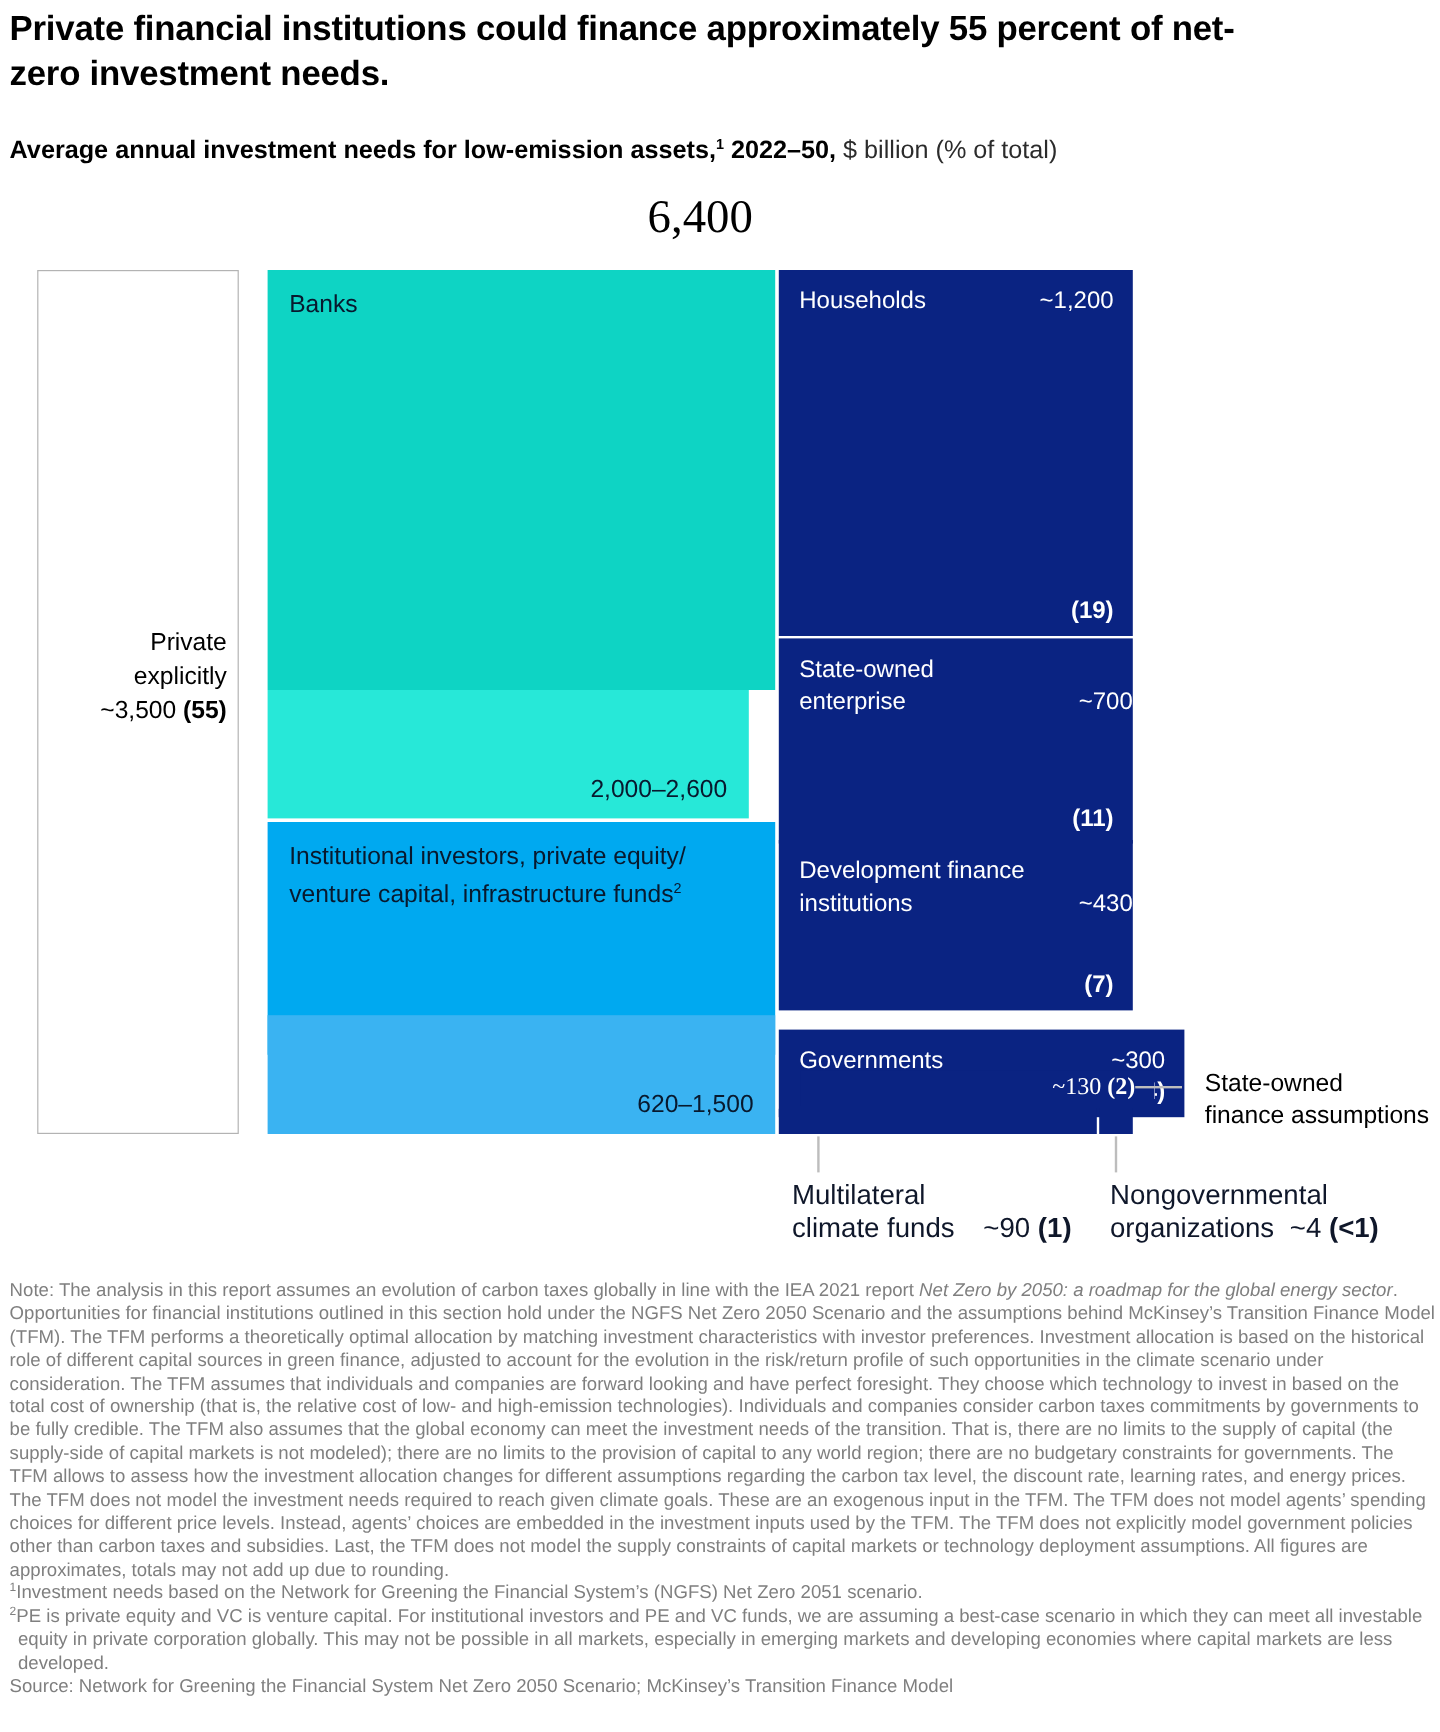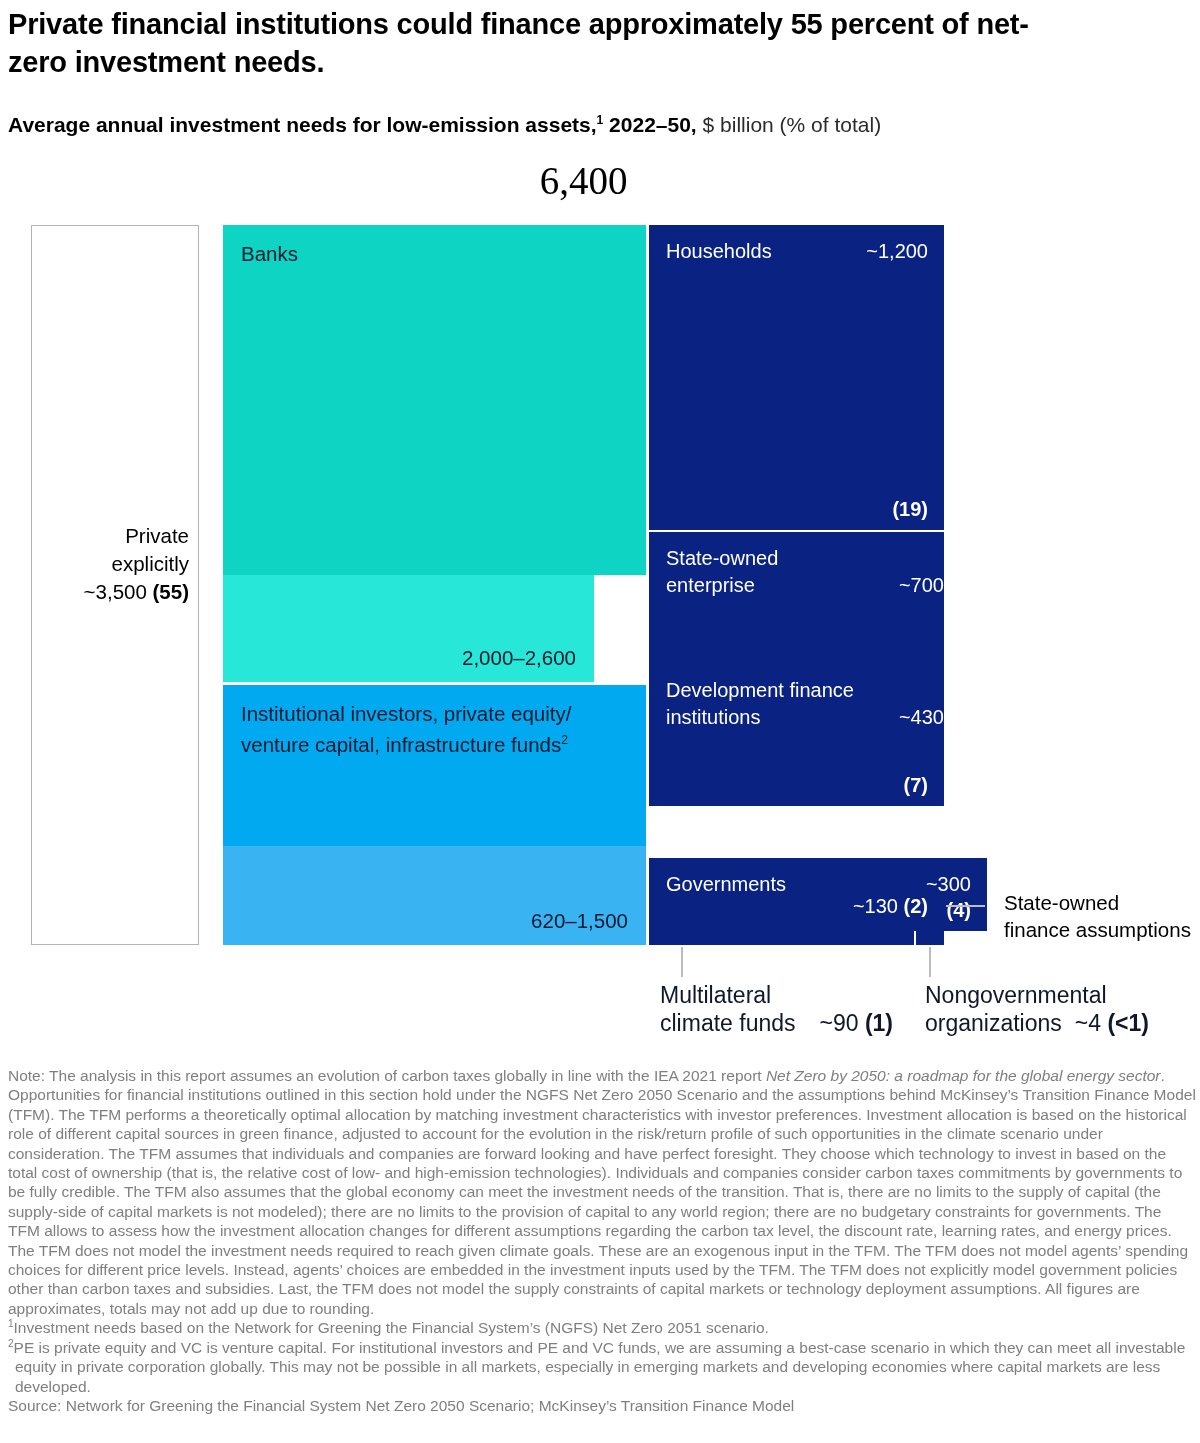--- a/index.html
+++ b/index.html
@@ -14,33 +14,33 @@
   .total{position:absolute;left:223px;top:158px;width:721px;text-align:center;
          font-family:"Liberation Serif","DejaVu Serif",serif;font-size:39px;color:#000;}
 
   .leftbox{position:absolute;left:31px;top:225px;width:168px;height:720px;
            background:#fff;border:1px solid #b3b3b3;box-sizing:border-box;}
   .leftbox-text{position:absolute;right:9px;top:296px;text-align:right;
                 font-size:20.5px;line-height:28px;color:#000;}
 
   .seg{position:absolute;box-sizing:border-box;}
   .banks-dark {left:223px;top:225px;width:423px;height:350px;background:#0ed4c4;}
-  .banks-light{left:223px;top:575px;width:371px;height:107px;background:#27e8d8;}
+  .banks-light{left:223px;top:575px;width:401px;height:107px;background:#27e8d8;}
   .inst-dark  {left:223px;top:685px;width:423px;height:194px;background:#00a9f0;}
   .inst-light {left:223px;top:846px;width:423px;height:99px; background:#3ab3f2;}
   .block-label{position:absolute;left:18px;top:15px;font-size:20.5px;line-height:27px;color:#08192e;}
   .range-label{position:absolute;right:18px;bottom:12px;font-size:20.5px;color:#08192e;}
   .block-label sup{font-size:12px;}
 
   .navy{background:#0a2382;color:#fff;}
   .households{left:649px;top:225px;width:295px;height:305px;}
   .soe       {left:649px;top:532px;width:295px;height:171px;}
-  .dfi       {left:649px;top:664px;width:295px;height:142px;}
+  .dfi       {left:649px;top:700px;width:295px;height:142px;}
   .gov       {left:649px;top:817px;width:338px;height:73px;margin-top:41px;}
-  .sofi      {left:649px;top:892px;width:295px;height:29px;}
+  .sofi      {left:667px;top:892px;width:295px;height:29px;font-family:Liberation Serif, serif;}
   .strip-mcf {left:649px;top:924px;width:265px;height:21px;}
   .strip-ngo {left:916px;top:924px;width:28px;height:21px;}
 
   .nrow{display:flex;justify-content:space-between;align-items:flex-start;
         padding:13px 16px 0 17px;font-size:20px;line-height:27px;}
   .nrow2{display:flex;justify-content:space-between;align-items:flex-start;
         padding:0 0 0 17px;font-size:20px;line-height:27px;}
   .nline{padding:13px 16px 0 17px;font-size:20px;line-height:27px;}
   .pct{position:absolute;right:16px;bottom:9px;font-weight:700;font-size:20px;}
   .sofi-row{text-align:right;padding:0 16px;font-size:20px;line-height:29px;}

